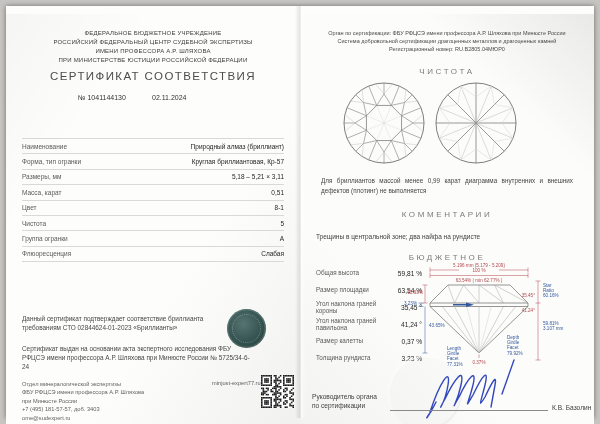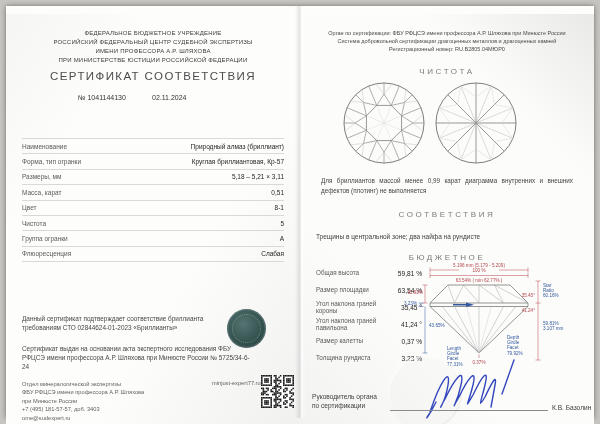--- a/index.html
+++ b/index.html
@@ -452,21 +452,21 @@
           <line x1="5.044818699548529" y1="26.692662705396415" x2="16" y2="42" stroke="#d0d0d0" stroke-width="0.45"></line>
           <line x1="26.692662705396387" y1="5.044818699548543" x2="41.99999999999999" y2="16" stroke="#d0d0d0" stroke-width="0.45"></line>
           <line x1="26.692662705396387" y1="5.044818699548543" x2="23.615223689149754" y2="23.615223689149776" stroke="#d0d0d0" stroke-width="0.45"></line>
           <line x1="57.3073372946036" y1="5.044818699548536" x2="60.38477631085025" y2="23.61522368914978" stroke="#d0d0d0" stroke-width="0.45"></line>
           <line x1="57.3073372946036" y1="5.044818699548536" x2="41.99999999999999" y2="16" stroke="#d0d0d0" stroke-width="0.45"></line>
           <line x1="78.95518130045146" y1="26.692662705396383" x2="68" y2="41.99999999999999" stroke="#d0d0d0" stroke-width="0.45"></line>
           <line x1="78.95518130045146" y1="26.692662705396383" x2="60.384776310850214" y2="23.615223689149744" stroke="#d0d0d0" stroke-width="0.45"></line>
         </svg>
     <div class="abs note">Для бриллиантов массой менее 0,99 карат диаграмма внутренних и внешних дефектов (плотинг) не выполняется</div>
 
-    <div class="abs h-sec ctr" style="top:196px;">СООТВЕТСТВИЯ</div>
+    <div class="abs h-sec ctr" style="top:196px;">КОММЕНТАРИИ</div>
     <div class="abs comment">Трещины в центральной зоне; два найфа на рундисте</div>
 
     <div class="abs h-sec ctr" style="top:239px;">БЮДЖЕТНОЕ</div>
     <div class="abs prop">
       <div class="prow2">
         <span class="lbl">Общая высота</span>
         <span class="val">59,81 %</span>
           </div>
       <div class="prow2">
         <span class="lbl">Размер площадки</span>

